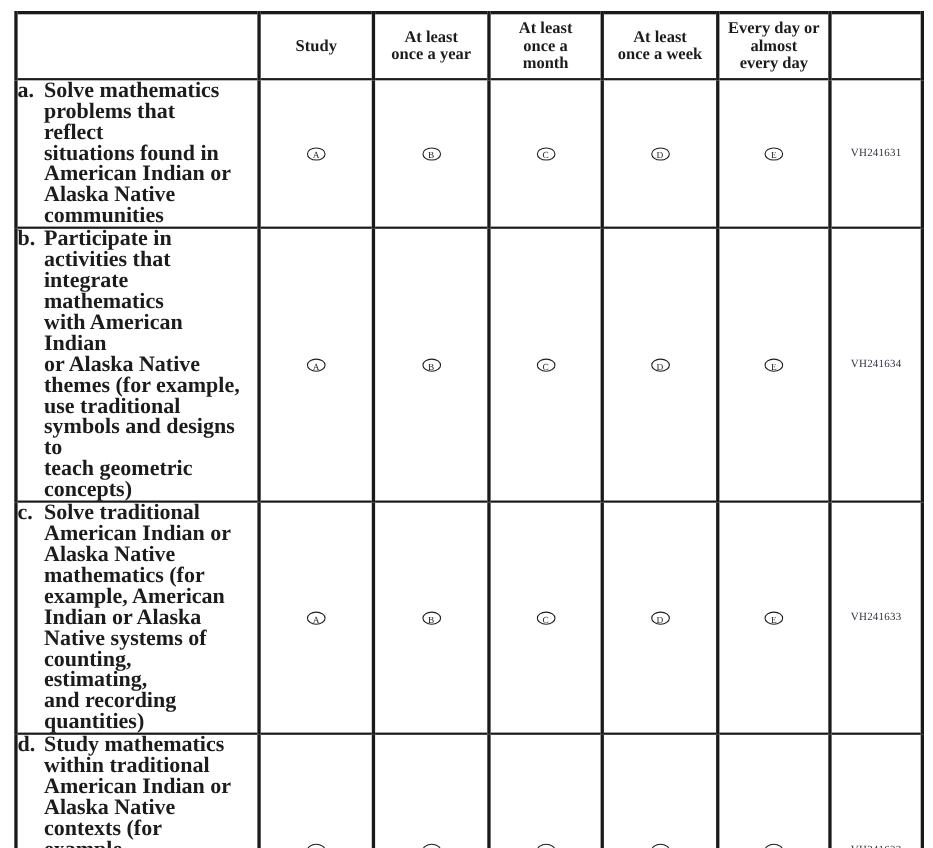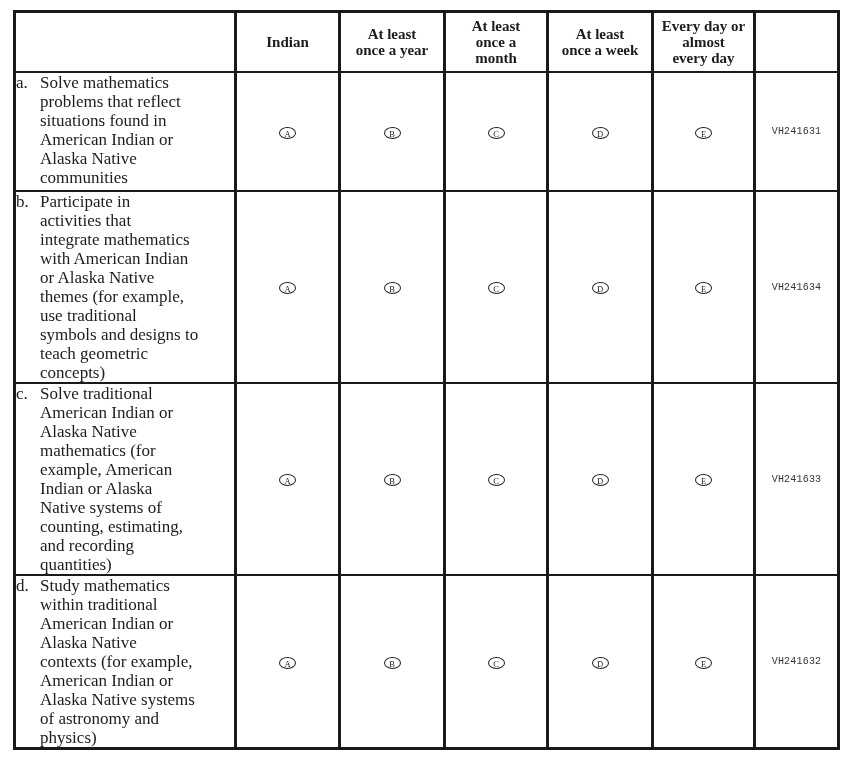--- a/index.html
+++ b/index.html
@@ -43,22 +43,23 @@
     height: 58px;
     padding: 2px 1px;
   }
   tbody tr:nth-child(1) { height: 119px; }
   tbody tr:nth-child(2) { height: 187px; margin-top: 48px; }
   tbody tr:nth-child(3) { height: 191px; }
   tbody tr:nth-child(4) { height: 171px; }
   td.stem-cell {
     vertical-align: top;
     padding: 2px 4px 3px 7px;
-    font-size: 17px;
+    font-size: 20px;
     line-height: 19px;
+    font-weight: bold;
   }
   .stem-label {
     display: inline-block;
     width: 24px;
     vertical-align: top;
   }
   .stem-text {
     display: inline-block;
     vertical-align: top;
     width: 178px;
@@ -81,41 +82,40 @@
     font-family: "Liberation Serif", "DejaVu Serif", serif;
     cursor: pointer;
     box-sizing: border-box;
   }
   td.code-cell {
     text-align: center;
     vertical-align: middle;
     font-size: 10px;
     letter-spacing: 0.2px;
     color: #33333f;
-    font-family: Liberation Mono, monospace;
   }
 </style>
 </head>
 <body>
 
 <div class="sheet">
   <table class="survey">
     <colgroup>
       <col style="width:221px">
       <col style="width:104px">
       <col style="width:105px">
       <col style="width:103px">
       <col style="width:105px">
       <col style="width:102px">
       <col style="width:84px">
     </colgroup>
     <thead>
       <tr>
         <th></th>
-        <th>Indian</th>
+        <th>Study</th>
         <th>At least
 once a year</th>
         <th>At least
 once a
 month</th>
         <th>At least
 once a week</th>
         <th>Every day or
 almost
 every day</th>

